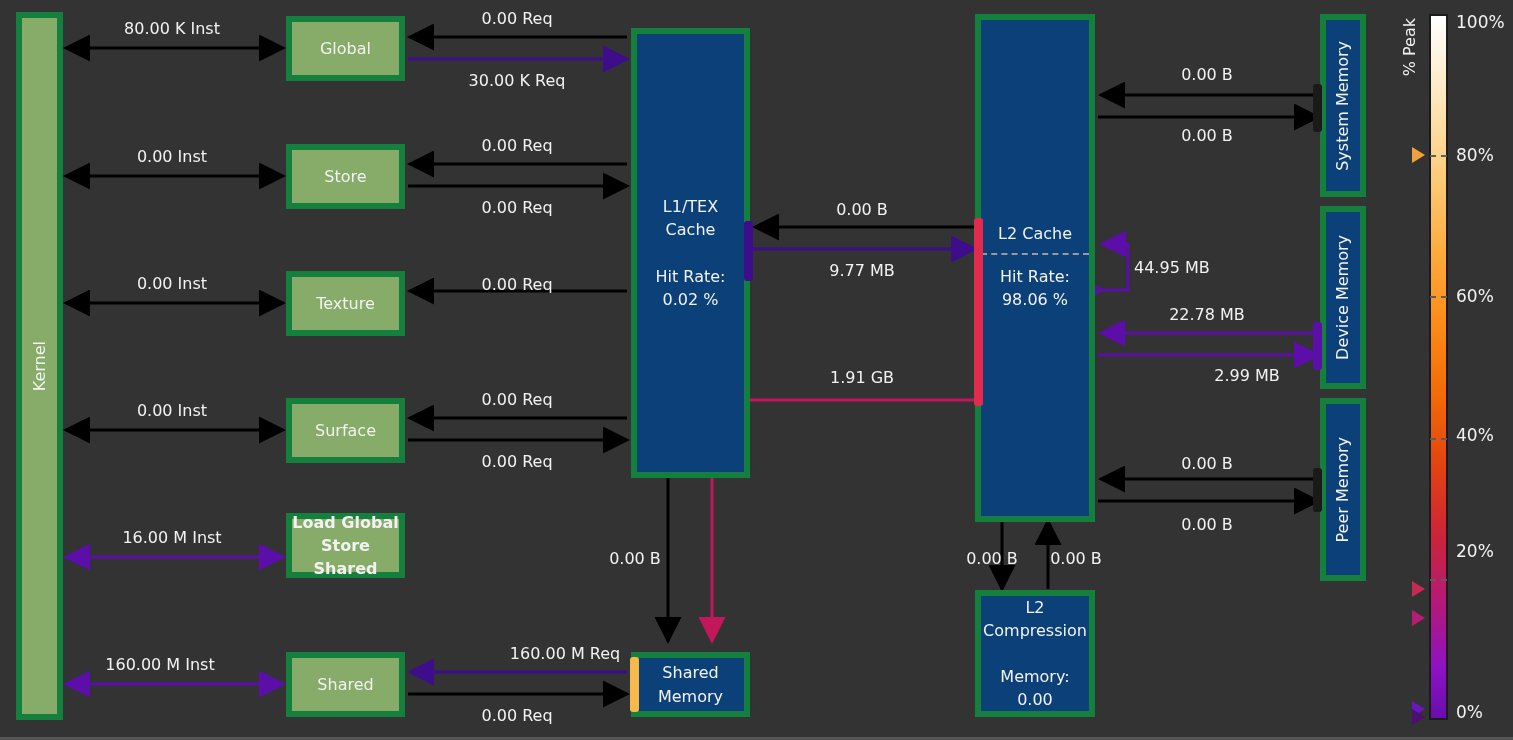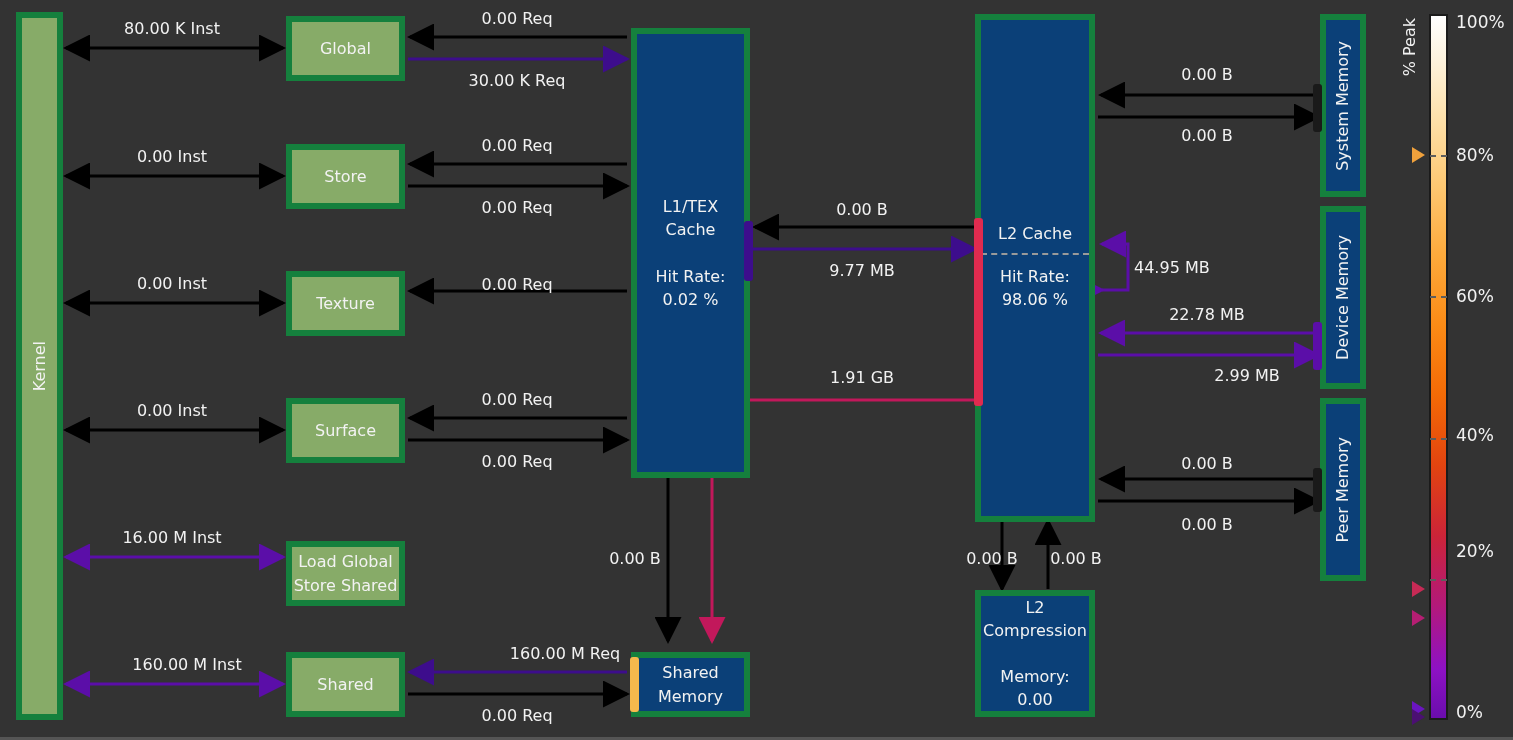--- a/index.html
+++ b/index.html
@@ -213,21 +213,21 @@
   </div>
 
   <div class="node green" style="left:286px; top:271px; width:119px; height:65px;">
     <span class="label">Texture</span>
   </div>
 
   <div class="node green" style="left:286px; top:398px; width:119px; height:65px;">
     <span class="label">Surface</span>
   </div>
 
-  <div class="node green" style="left:286px; top:541px; width:119px; height:65px;">
+  <div class="node green" style="left:286px; top:513px; width:119px; height:65px;font-weight:bold;">
     <span class="label">Load Global
 Store Shared</span>
   </div>
 
   <div class="node green" style="left:286px; top:652px; width:119px; height:65px;">
     <span class="label">Shared</span>
   </div>
 
   <div class="node blue" style="left:631px; top:28px; width:119px; height:450px;">
     <span class="label">L1/TEX
@@ -273,21 +273,21 @@
   <div class="node blue vert" style="left:1320px; top:398px; width:46px; height:183px;">
     <span class="label">Peer Memory</span>
   </div>
   <div class="portbar" style="left:1313px; top:468px; width:9px; height:44px; background:#1a1a1a;"></div>
 
   <div class="edge-label c" style="left:172px; top:19px;">80.00 K Inst</div>
   <div class="edge-label c" style="left:172px; top:147px;">0.00 Inst</div>
   <div class="edge-label c" style="left:172px; top:274px;">0.00 Inst</div>
   <div class="edge-label c" style="left:172px; top:401px;">0.00 Inst</div>
   <div class="edge-label c" style="left:172px; top:528px;">16.00 M Inst</div>
-  <div class="edge-label c" style="left:187px; top:655px;">160.00 M Inst</div>
+  <div class="edge-label c" style="left:160px; top:655px;">160.00 M Inst</div>
 
   <div class="edge-label c" style="left:517px; top:9px;">0.00 Req</div>
   <div class="edge-label c" style="left:517px; top:71px;">30.00 K Req</div>
   <div class="edge-label c" style="left:517px; top:136px;">0.00 Req</div>
   <div class="edge-label c" style="left:517px; top:198px;">0.00 Req</div>
   <div class="edge-label c" style="left:517px; top:275px;">0.00 Req</div>
   <div class="edge-label c" style="left:517px; top:390px;">0.00 Req</div>
   <div class="edge-label c" style="left:517px; top:452px;">0.00 Req</div>
   <div class="edge-label c" style="left:517px; top:644px;margin-left:48px;">160.00 M Req</div>
   <div class="edge-label c" style="left:517px; top:706px;">0.00 Req</div>

